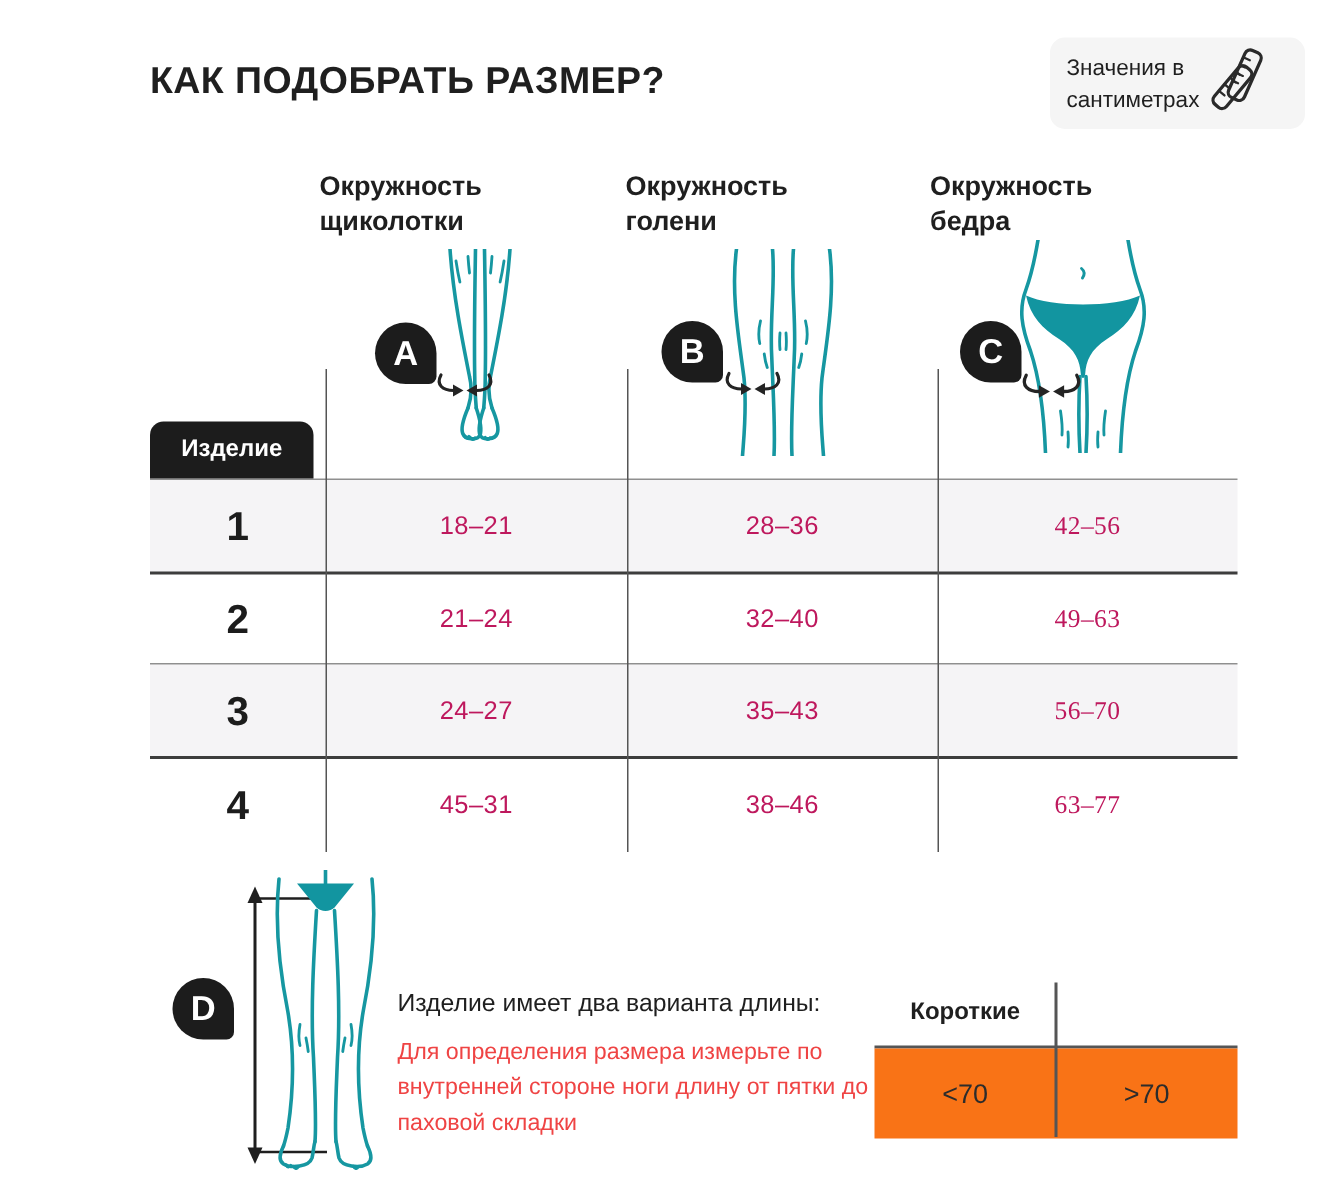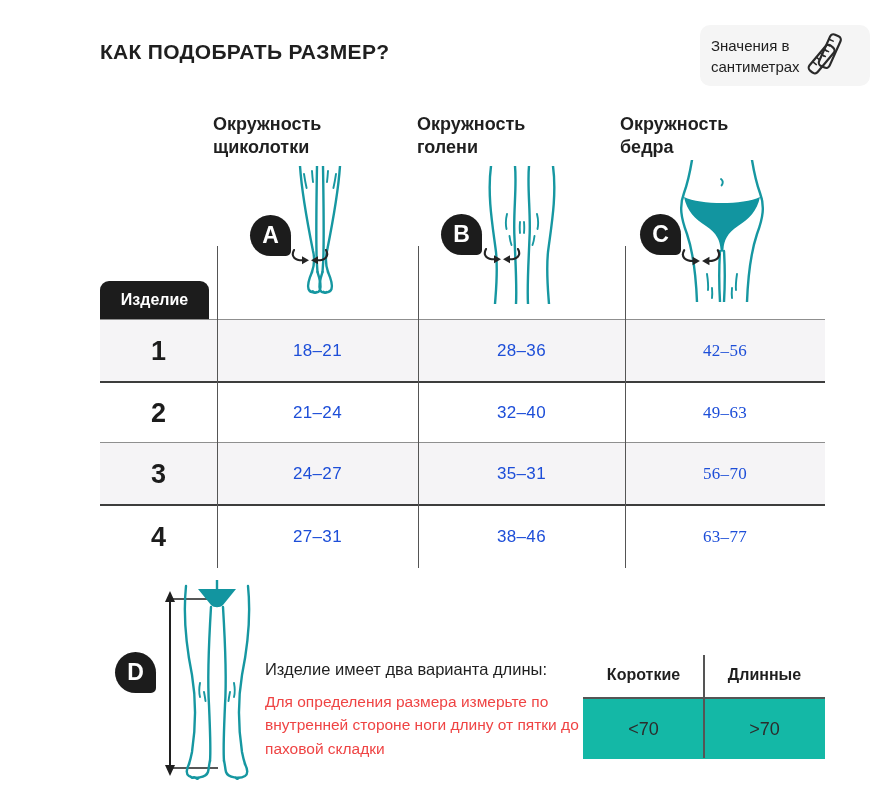--- a/index.html
+++ b/index.html
@@ -3,21 +3,21 @@
 <meta charset="utf-8">
 <style>
   html,body { margin:0; padding:0; background:#ffffff; }
   .canvas {
     position:relative; width:879px; height:792px; background:#ffffff;
     font-family:"Liberation Sans", sans-serif; color:#1f1f1f; overflow:hidden;
   }
   
   .page-title {
     position:absolute; left:100px; top:40px;
-    font-size:21px; font-weight:700; letter-spacing:.3px;
+    font-size:25px; font-weight:700; letter-spacing:.3px;
   }
   .note-box {
     position:absolute; left:700px; top:25px; width:170px; height:61px;
     background:#f5f5f5; border-radius:10px;
     display:flex; align-items:center; gap:5px; padding:0 8px 0 11px; box-sizing:border-box;
   }
   .note-text { font-size:15px; line-height:1.4; color:#1f1f1f; }
   .note-icon { flex:0 0 auto; }
   
   .col-label {
@@ -45,35 +45,35 @@
   .vline { position:absolute; top:246px; height:322px; width:1px; background:#555555; }
   .size-tag {
     position:absolute; left:100px; top:281px; width:109px; height:38px;
     background:#1c1c1c; color:#ffffff; font-size:16px; font-weight:700;
     border-radius:9px 9px 0 0; display:flex; align-items:center; justify-content:center;
   }
   .t-row { position:absolute; left:100px; width:725px; height:62px; display:flex; }
   .t-row .cell { display:flex; align-items:center; justify-content:center; }
   .cell.size { width:117px; font-size:27px; font-weight:700; color:#1c1c1c; }
   .cell.v1 { width:201px; } .cell.v2 { width:207px; } .cell.v3 { width:200px;font-family:Liberation Serif, serif; }
-  .cell.val { font-size:17px; color:#1d4ed8; letter-spacing:.3px; }
+  .cell.val { font-size:17px; color:#be185d; letter-spacing:.3px; }
   
   .len-heading { position:absolute; left:265px; top:660px; font-size:16.5px; font-weight:400; }
   .len-desc {
     position:absolute; left:265px; top:690px; width:318px;
     font-size:15.5px; line-height:1.5; color:#ef4444;
   }
   .mini-table { position:absolute; left:583px; top:652px; width:242px; height:107px; }
   .mini-head { display:flex; height:45px; }
   .mini-head .mh { width:121px; display:flex; align-items:center; justify-content:center;
                    font-size:16px; font-weight:700; }
   .mini-line { position:absolute; left:0; top:45px; width:242px; height:1.5px; background:#555555; }
   .mini-div  { position:absolute; left:120px; top:3px; width:1.5px; height:103px; background:#555555; }
   .mini-vals { position:absolute; left:0; top:47px; width:242px; height:60px;
-               background:#14b8a6; display:flex; }
+               background:#f97316; display:flex; }
   .mini-vals .mv { width:121px; display:flex; align-items:center; justify-content:center;
                    font-size:18px; color:#2c2c2c; }
   .teal-stroke { fill:none; stroke:#1697a1; stroke-width:2.4; stroke-linecap:round; }
   .teal-thin   { fill:none; stroke:#1697a1; stroke-width:1.9; stroke-linecap:round; }
   .ink-stroke  { fill:none; stroke:#242424; stroke-width:2.1; stroke-linecap:round; }
 </style>
 </head>
 <body>
 
 <div class="canvas">
@@ -201,26 +201,26 @@
     </div>
     <div class="t-row" style="top:382px;">
       <div class="cell size">2</div>
       <div class="cell v1 val">21–24</div>
       <div class="cell v2 val">32–40</div>
       <div class="cell v3 val">49–63</div>
     </div>
     <div class="t-row" style="top:443px;">
       <div class="cell size">3</div>
       <div class="cell v1 val">24–27</div>
-      <div class="cell v2 val">35–31</div>
+      <div class="cell v2 val">35–43</div>
       <div class="cell v3 val">56–70</div>
     </div>
     <div class="t-row" style="top:506px;">
       <div class="cell size">4</div>
-      <div class="cell v1 val">27–31</div>
+      <div class="cell v1 val">45–31</div>
       <div class="cell v2 val">38–46</div>
       <div class="cell v3 val">63–77</div>
     </div>
   </div>
 
   <div class="illo" style="left:160px; top:590px;">
     <svg width="60" height="187" viewBox="0 0 60 187">
       <g stroke="#1f1f1f" stroke-width="2" fill="none">
         <path d="M10 9 V178"></path>
         <path d="M10 9 H50" stroke-width="1.6"></path>
@@ -248,21 +248,20 @@
   </div>
 
   <div class="badge" style="left:115px; top:652px;">D</div>
 
   <div class="len-heading">Изделие имеет два варианта длины:</div>
   <div class="len-desc">Для определения размера измерьте по внутренней стороне ноги длину от пятки до паховой складки</div>
 
   <div class="mini-table">
     <div class="mini-head">
       <div class="mh">Короткие</div>
-      <div class="mh">Длинные</div>
     </div>
     <div class="mini-line"></div>
     <div class="mini-vals">
       <div class="mv">&lt;70</div>
       <div class="mv">&gt;70</div>
     </div>
     <div class="mini-div"></div>
   </div>
 
 </div>

